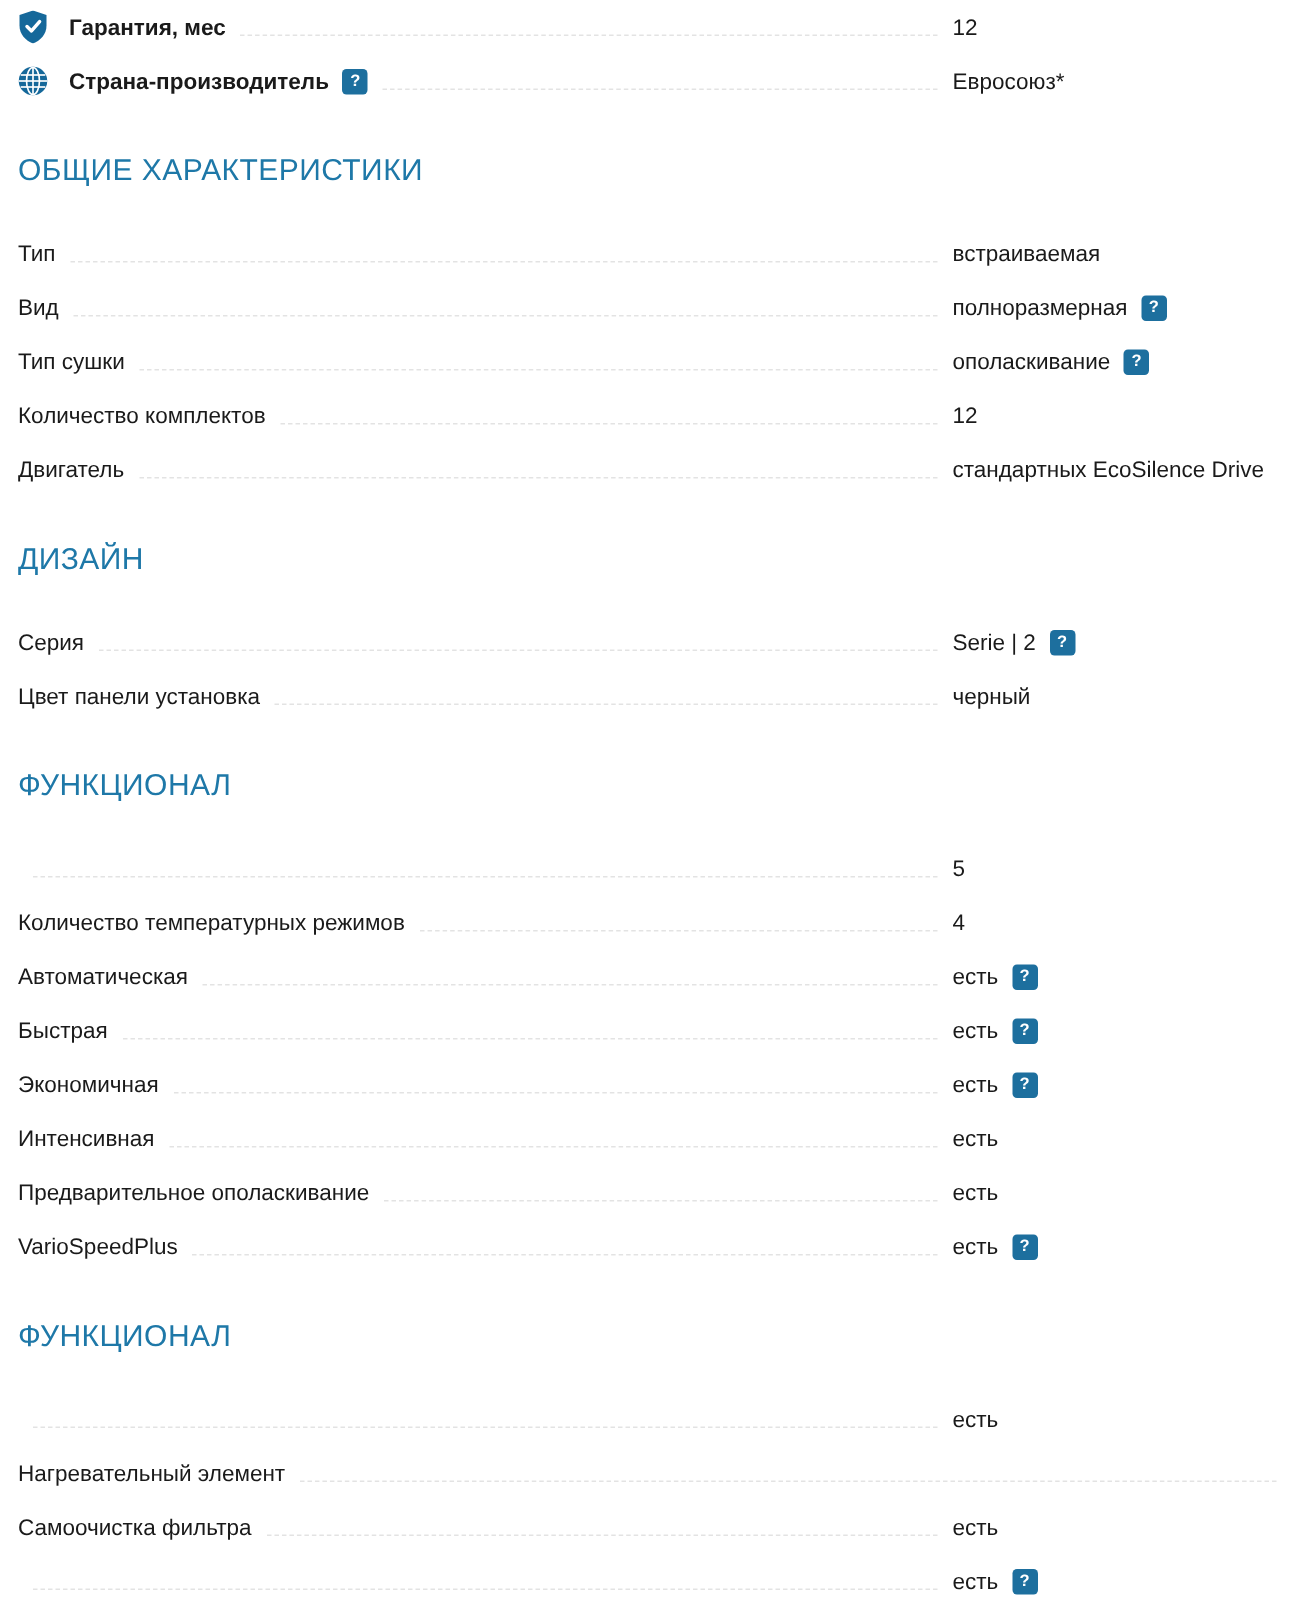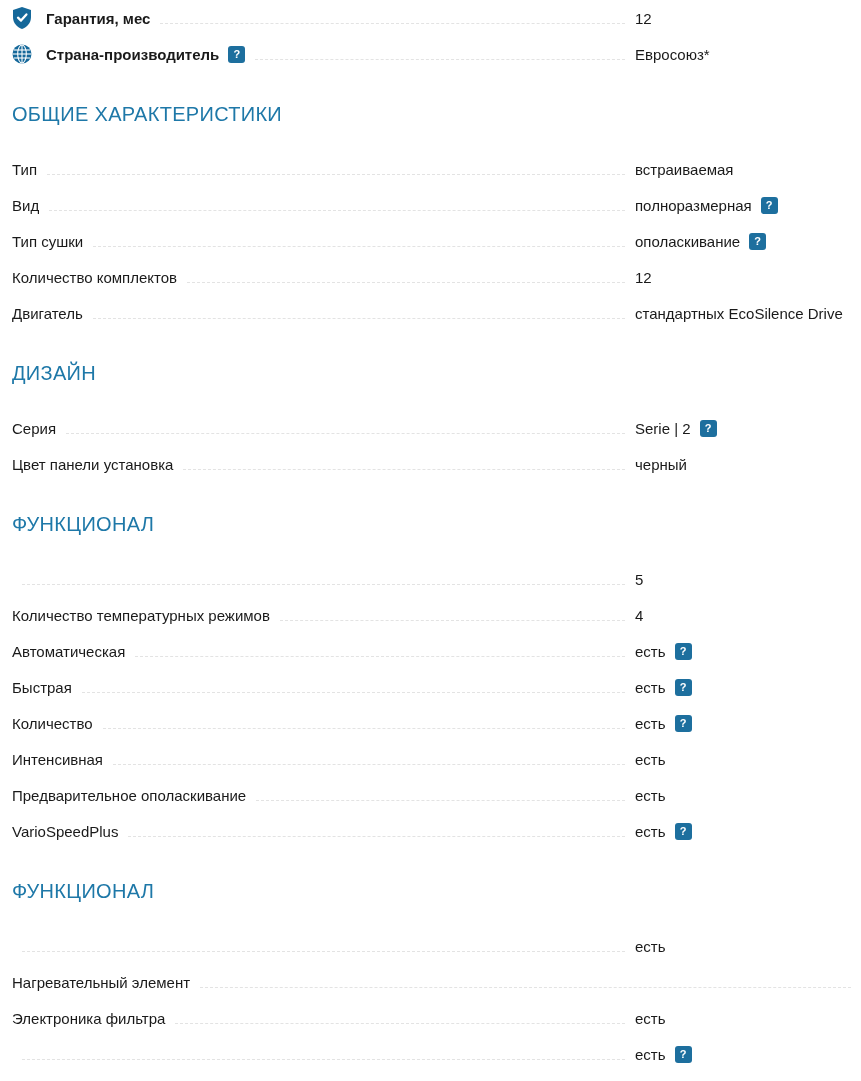--- a/index.html
+++ b/index.html
@@ -237,21 +237,21 @@
     <span class="label">Быстрая</span>
 
     <span class="leader"></span>
     <span class="value-wrap">
       <span class="value-text">есть</span>
       <span class="help">?</span>
     </span>
   </div>
           <div class="row">
 
-    <span class="label">Количество</span>
+    <span class="label">Экономичная</span>
 
     <span class="leader"></span>
     <span class="value-wrap">
       <span class="value-text">есть</span>
       <span class="help">?</span>
     </span>
   </div>
           <div class="row">
 
     <span class="label">Интенсивная</span>
@@ -297,21 +297,21 @@
     </span>
   </div>
           <div class="row">
 
     <span class="label">Нагревательный элемент</span>
 
     <span class="leader"></span>
   </div>
           <div class="row">
 
-    <span class="label">Электроника фильтра</span>
+    <span class="label">Самоочистка фильтра</span>
 
     <span class="leader"></span>
     <span class="value-wrap">
       <span class="value-text">есть</span>
 
     </span>
   </div>
           <div class="row">
 
 

